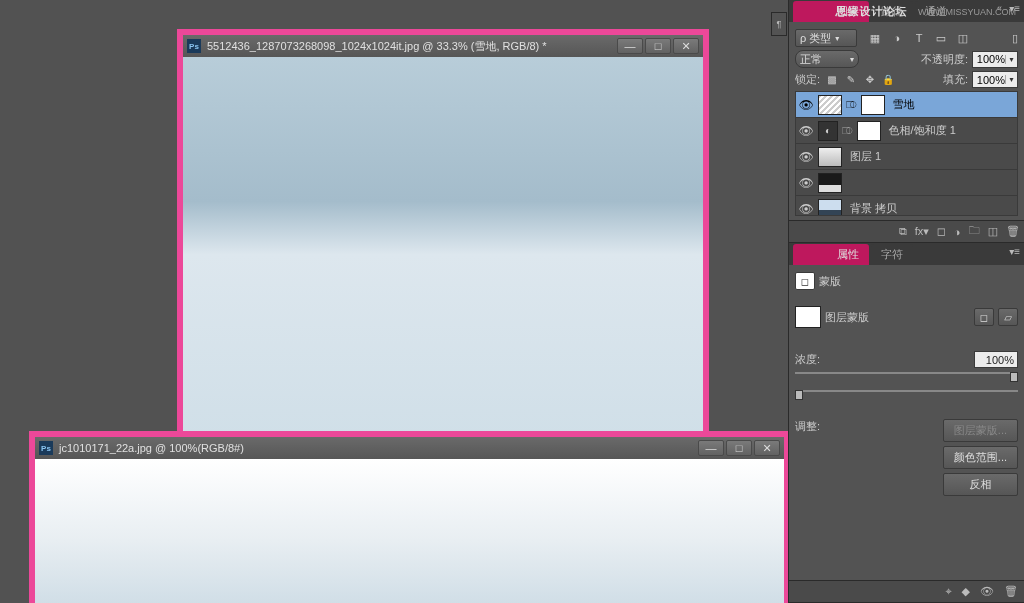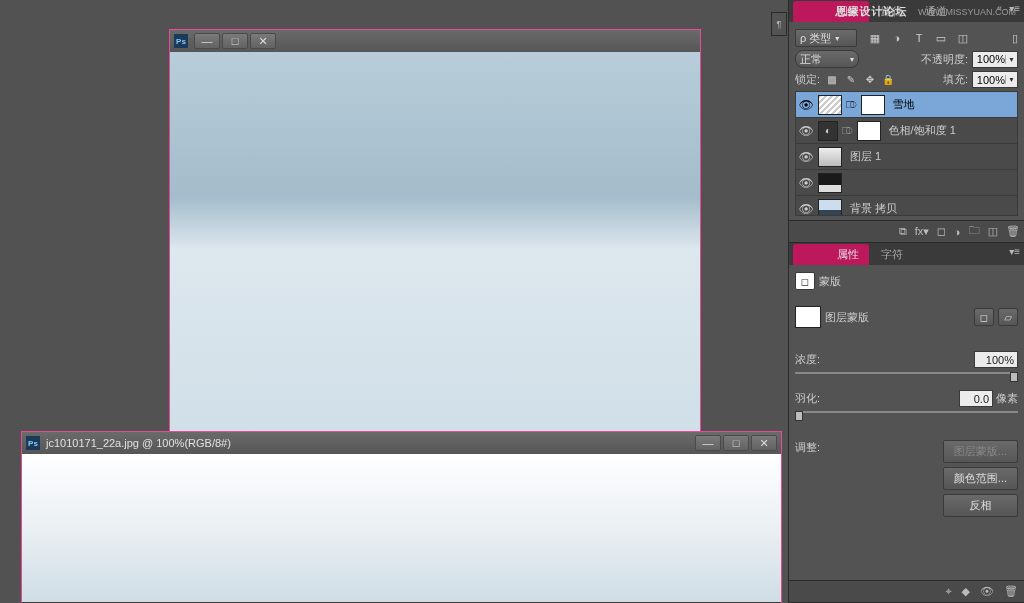--- a/index.html
+++ b/index.html
@@ -1,20 +1,20 @@
 <!DOCTYPE html>
 <html><head>
 <meta charset="utf-8">
 <style>
 * { margin: 0; padding: 0; box-sizing: border-box; font-family: "Microsoft YaHei", sans-serif; font-size: 11px; }
 body { width: 1024px; height: 603px; background: #525252; position: relative; overflow: hidden; }
 .watermark { position: absolute; top: 3px; right: 8px; color: #ddd; font-size: 13px; font-weight: bold; letter-spacing: 1px; z-index: 100; }
 .watermark .sub { font-size: 9px; color: #999; letter-spacing: 0; margin-left: 6px; font-weight: normal; }
 
-.doc-window { position: absolute; background: #1d4ed8; border: 1px solid #ec4899; }
+.doc-window { position: absolute; background: #1d4ed8; border: 6px solid #ec4899; margin-left: 8px; }
 .titlebar { height: 22px; background: linear-gradient(#6a6a6a, #565656); display: flex; align-items: center; padding: 0 4px; color: #e0e0e0; }
 .titlebar .ps-icon { width: 14px; height: 14px; background: #1a3a5a; color: #8ac4f0; display: inline-flex; align-items: center; justify-content: center; font-size: 8px; font-weight: bold; margin-right: 6px; }
 .titlebar .title-text { flex: 1; font-size: 11px; }
 .titlebar .win-controls { display: flex; gap: 2px; }
 .titlebar .win-btn { width: 26px; height: 16px; background: linear-gradient(#7a7a7a, #626262); border: 1px solid #4a4a4a; border-radius: 2px; display: flex; align-items: center; justify-content: center; color: #ddd; }
 .canvas-area { background: #c5d4e0; height: 380px; position: relative; overflow: hidden; }
 .canvas-area.small { height: 148px; background: #fff; }
 .city-render { position: absolute; inset: 0; background: linear-gradient(#b8cdd9 0%, #a4bccb 38%, #dde7ee 52%, #d0dfe8 100%); }
 .snow-render { position: absolute; inset: 0; background: linear-gradient(#ffffff 0%, #e8eef2 55%, #cfdde6 100%); }
 .statusbar { height: 18px; background: #535353; display: flex; align-items: center; color: #ccc; padding: 0 4px; gap: 12px; border-top: 1px solid #3a3a3a; }
@@ -71,20 +71,21 @@
 <body>
 
 <div class="watermark">
   <span>思缘设计论坛</span>
   <span class="sub">WWW.MISSYUAN.COM</span>
 </div>
 
 <div class="doc-window" style="left:169px; top:29px; width:532px;">
   <div class="titlebar">
     <span class="ps-icon">Ps</span>
+    <span class="title-text">5512436_1287073268098_1024x1024it.jpg @ 33.3% (雪地, RGB/8) *</span>
     <div class="win-controls">
       <div class="win-btn">—</div>
       <div class="win-btn">□</div>
       <div class="win-btn">✕</div>
     </div>
   </div>
   <div class="canvas-area">
     <div class="city-render"></div>
   </div>
   <div class="statusbar">
@@ -233,27 +234,20 @@
       </div>
       <div style="height:14px;"></div>
       <div class="prop-row">
         <span class="label">浓度:</span>
         <input class="text-input" style="width: 44px;" value="100%">
       </div>
       <div class="slider">
           <div class="track"></div>
           <div class="handle" style="right:0;"></div>
         </div>
-      <div class="prop-row">
-        <span class="label">羽化:</span>
-        <div style="display:flex;align-items:center;gap:3px;">
-          <input class="text-input" style="width: 34px;" value="0.0">
-          <span class="label">像素</span>
-        </div>
-      </div>
       <div class="slider">
           <div class="track"></div>
           <div class="handle" style="left:0;"></div>
         </div>
       <div style="height:8px;"></div>
       <div class="row" style="align-items:flex-start;">
         <span class="label">调整:</span>
         <div style="flex:1"></div>
         <div style="display:flex;flex-direction:column;gap:4px;">
           <div class="button disabled">图层蒙版...</div>

